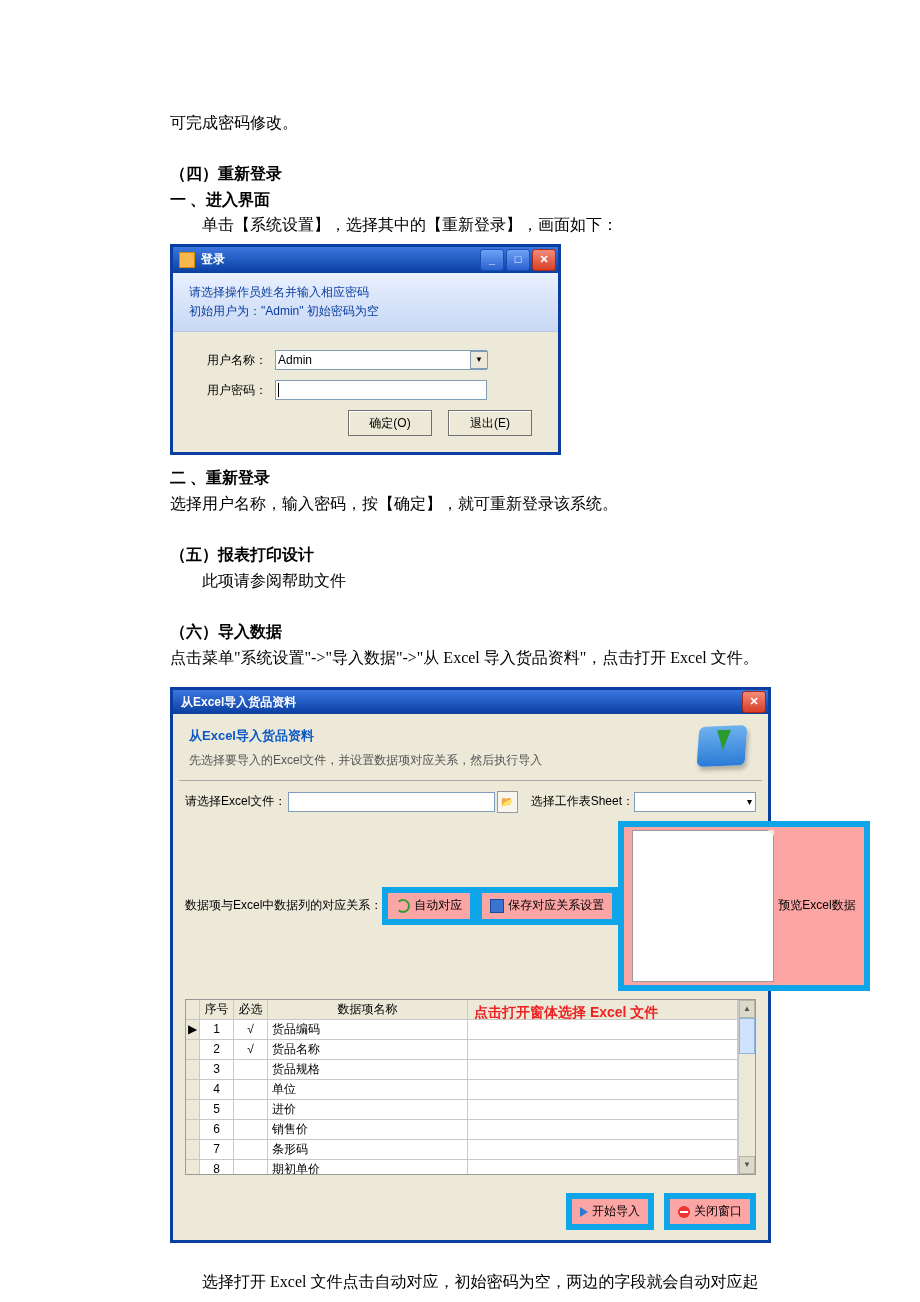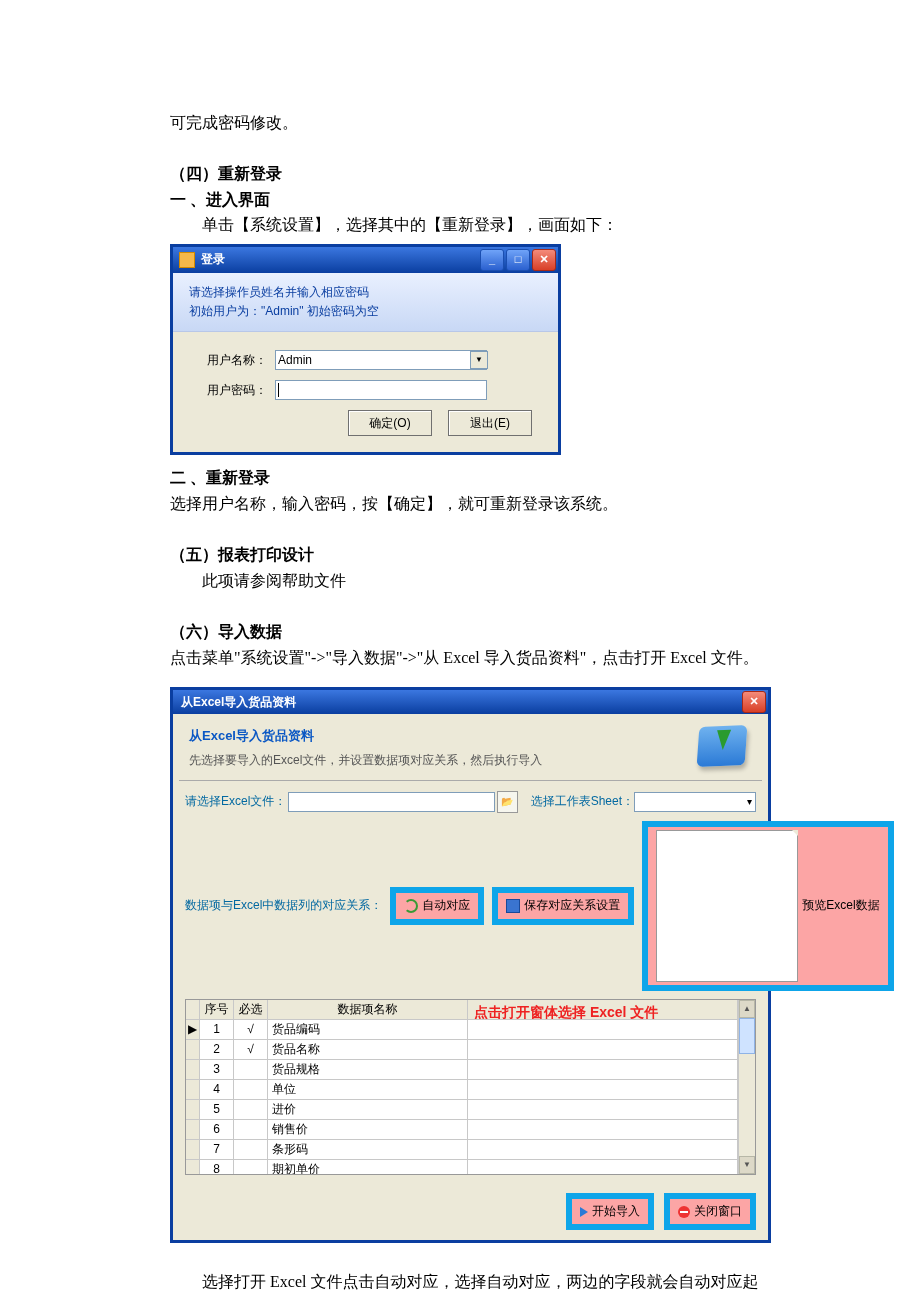--- a/index.html
+++ b/index.html
@@ -142,21 +142,21 @@
     content:"";
     position:absolute;
     left:18px; top:4px;
     border-left:7px solid transparent;
     border-right:7px solid transparent;
     border-top:20px solid #2a9b2f;
   }
   .sep { height:1px; background:#aaa; margin:0 6px; }
   .body2 { padding:10px 12px 8px 12px; }
   .line { display:flex; align-items:center; margin-bottom:8px; flex-wrap:nowrap; }
-  .line .lbl2 { color:#0369a1; white-space:nowrap; }
+  .line .lbl2 { color:#000000; white-space:nowrap; }
   .fileinput {
     flex:0 0 205px;
     height:18px; background:#fff; border:1px solid #7f9db9;
     margin:0 2px;
   }
   .iconbtn {
     width:20px; height:20px;
     border:1px solid #999; background:#f6f6ee;
     display:flex; align-items:center; justify-content:center;
     font-size:10px;
@@ -306,21 +306,21 @@
     <div class="sep"></div>
     <div class="body2">
       <div class="line">
         <span class="lbl2">请选择Excel文件：</span>
         <div class="fileinput"></div>
         <div class="iconbtn">📂</div>
         <span style="width:14px"></span>
         <span class="lbl2">选择工作表Sheet：</span>
         <div class="sheetsel"></div>
       </div>
-      <div class="line" style="gap:8px;">
+      <div class="line" style="">
         <span class="lbl2" style="flex:1">数据项与Excel中数据列的对应关系：</span>
         <span class="linkbtn">
           <span class="ico refresh"></span>
           <span>自动对应</span>
         </span>
         <span class="linkbtn">
           <span class="ico disk"></span>
           <span>保存对应关系设置</span>
         </span>
         <span class="linkbtn">
@@ -414,15 +414,15 @@
         <span>开始导入</span>
       </span>
       <span class="linkbtn">
         <span class="ico stop"></span>
         <span>关闭窗口</span>
       </span>
     </div>
   </div>
 
   <br>
-  <div class="indent">选择打开 Excel 文件点击自动对应，选择自动对应，两边的字段就会自动对应起</div>
+  <div class="indent">选择打开 Excel 文件点击自动对应，初始密码为空，两边的字段就会自动对应起</div>
 
 </div>
 
 </body></html>

